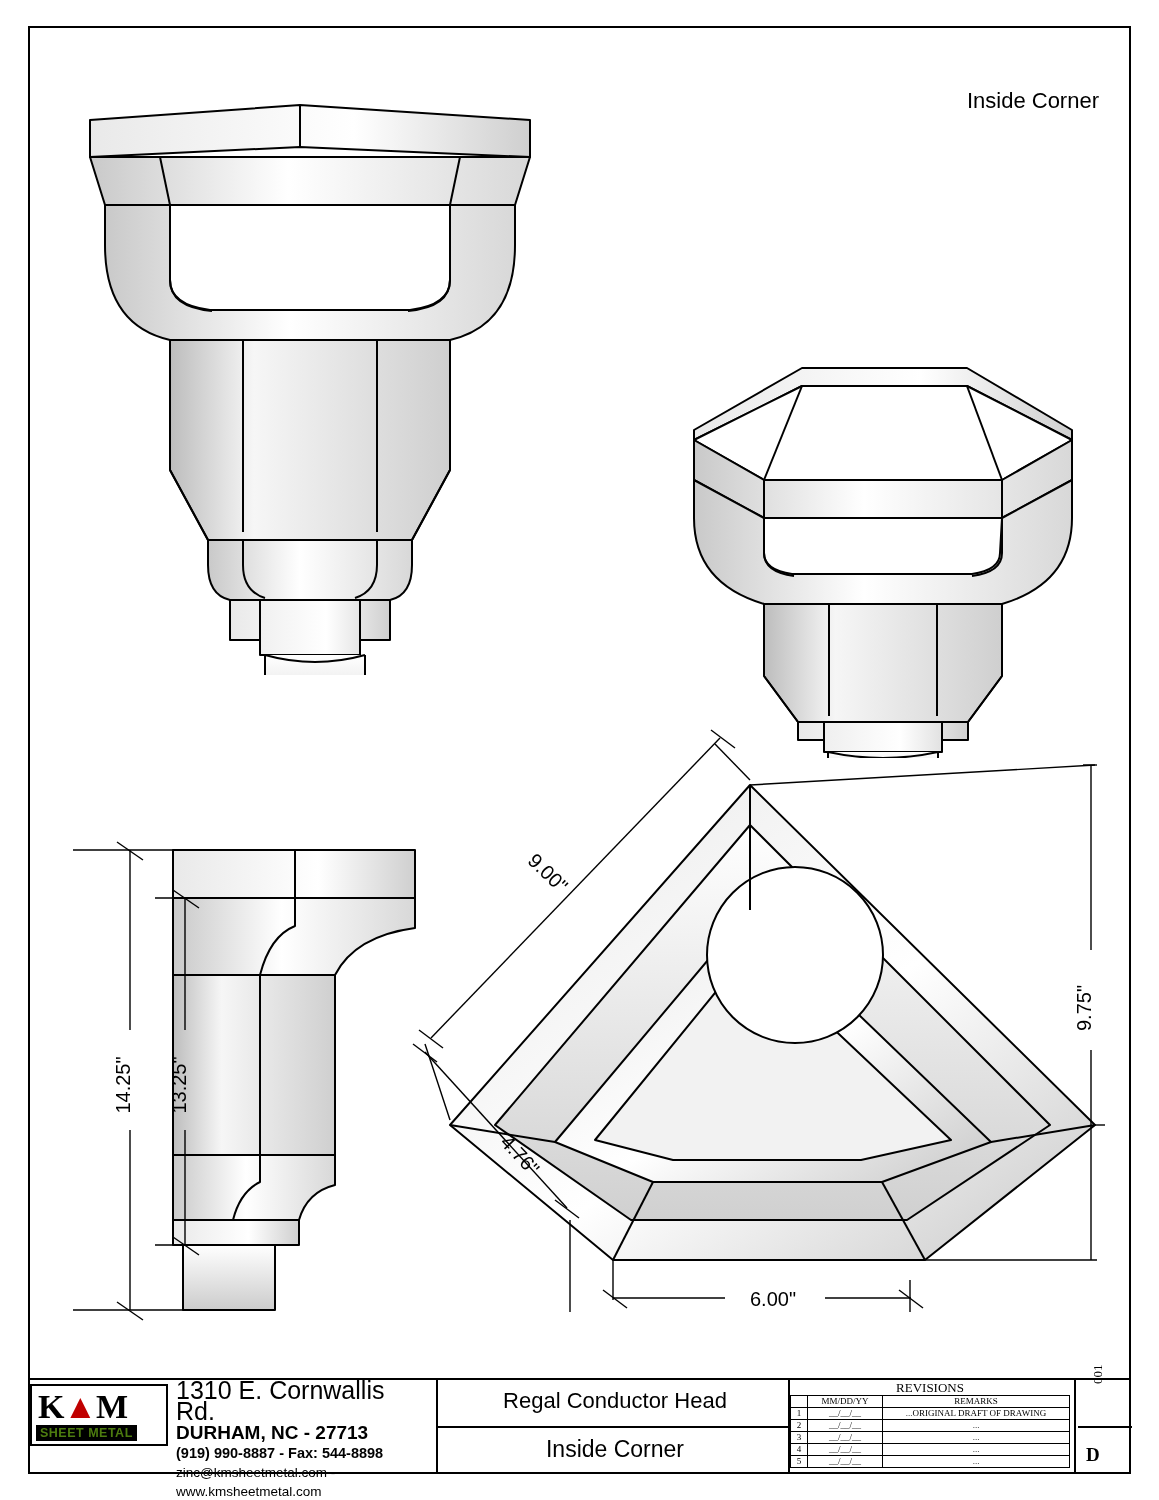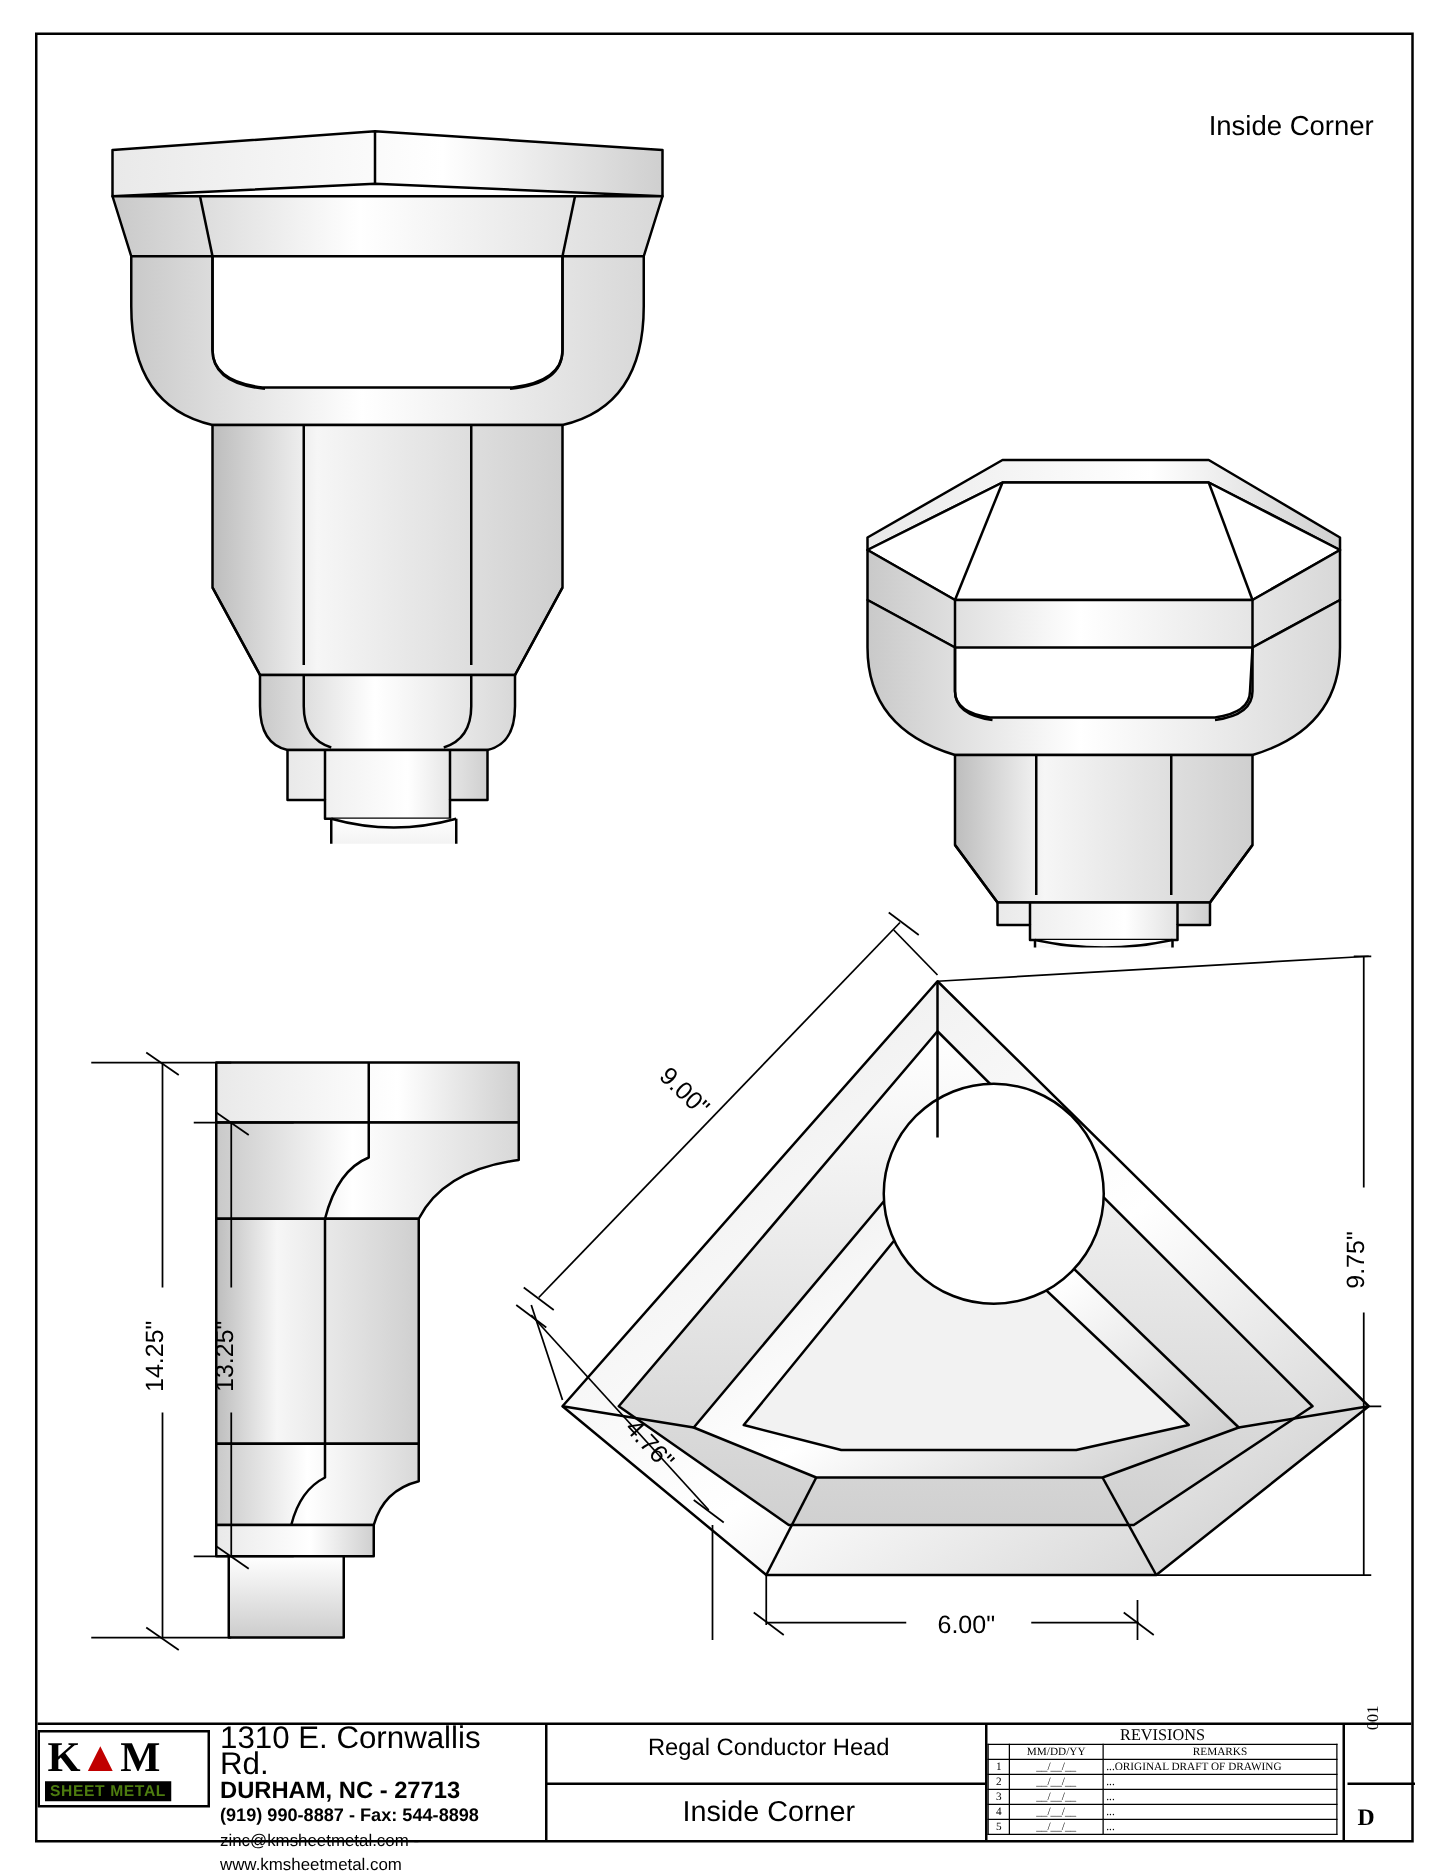--- a/index.html
+++ b/index.html
@@ -59,40 +59,40 @@
   .tb-addr { position:absolute; left:146px; top:0px; width:240px; }
   .tb-addr .l1 { font-size:25px; font-weight:normal; line-height:21px; }
   .tb-addr .l2 { font-size:19px; font-weight:bold; line-height:21px; }
   .tb-addr .l3 { font-size:14.5px; font-weight:bold; line-height:20px; }
   .tb-addr .l4 { font-size:13.5px; line-height:19px; }
   .tb-vline { position:absolute; width:0; border-left:2px solid #000; }
   .tb-hline { position:absolute; height:0; border-top:2px solid #000; }
 
   .tb-desc1 {
     position:absolute; left:420px; top:8px; width:330px; text-align:center;
-    font-size:19px;
+    font-size:22px;
   }
   .tb-desc2 {
     position:absolute; left:420px; top:56px; width:330px; text-align:center;
     font-size:23px;
   }
 
   .rev { position:absolute; left:760px; top:0px; width:280px; height:92px; }
   .rev-title { text-align:center; font-size:13px; font-family:"Liberation Serif", serif; line-height:15px; }
   table.revtbl {
     border-collapse:collapse; width:280px; font-family:"Liberation Serif", serif;
     font-size:9px;
   }
   table.revtbl td, table.revtbl th {
     border:1px solid #000; padding:0 2px; height:11px; line-height:11px;
     font-weight:normal;
   }
   .c-num { width:12px; text-align:center; }
   .c-date { width:70px; text-align:center; }
-  .c-rem { text-align:left; padding-left:6px; }
+  .c-rem { text-align:center; padding-left:6px; }
 
   .sheetno {
     position:absolute; left:1048px; top:0px; width:50px; height:92px;
   }
   .sheetno .val {
     position:absolute; left:12px; top:4px; font-size:13px;
     font-family:"Liberation Serif", serif;
     transform:rotate(-90deg); transform-origin:left top;
     white-space:nowrap;
   }

